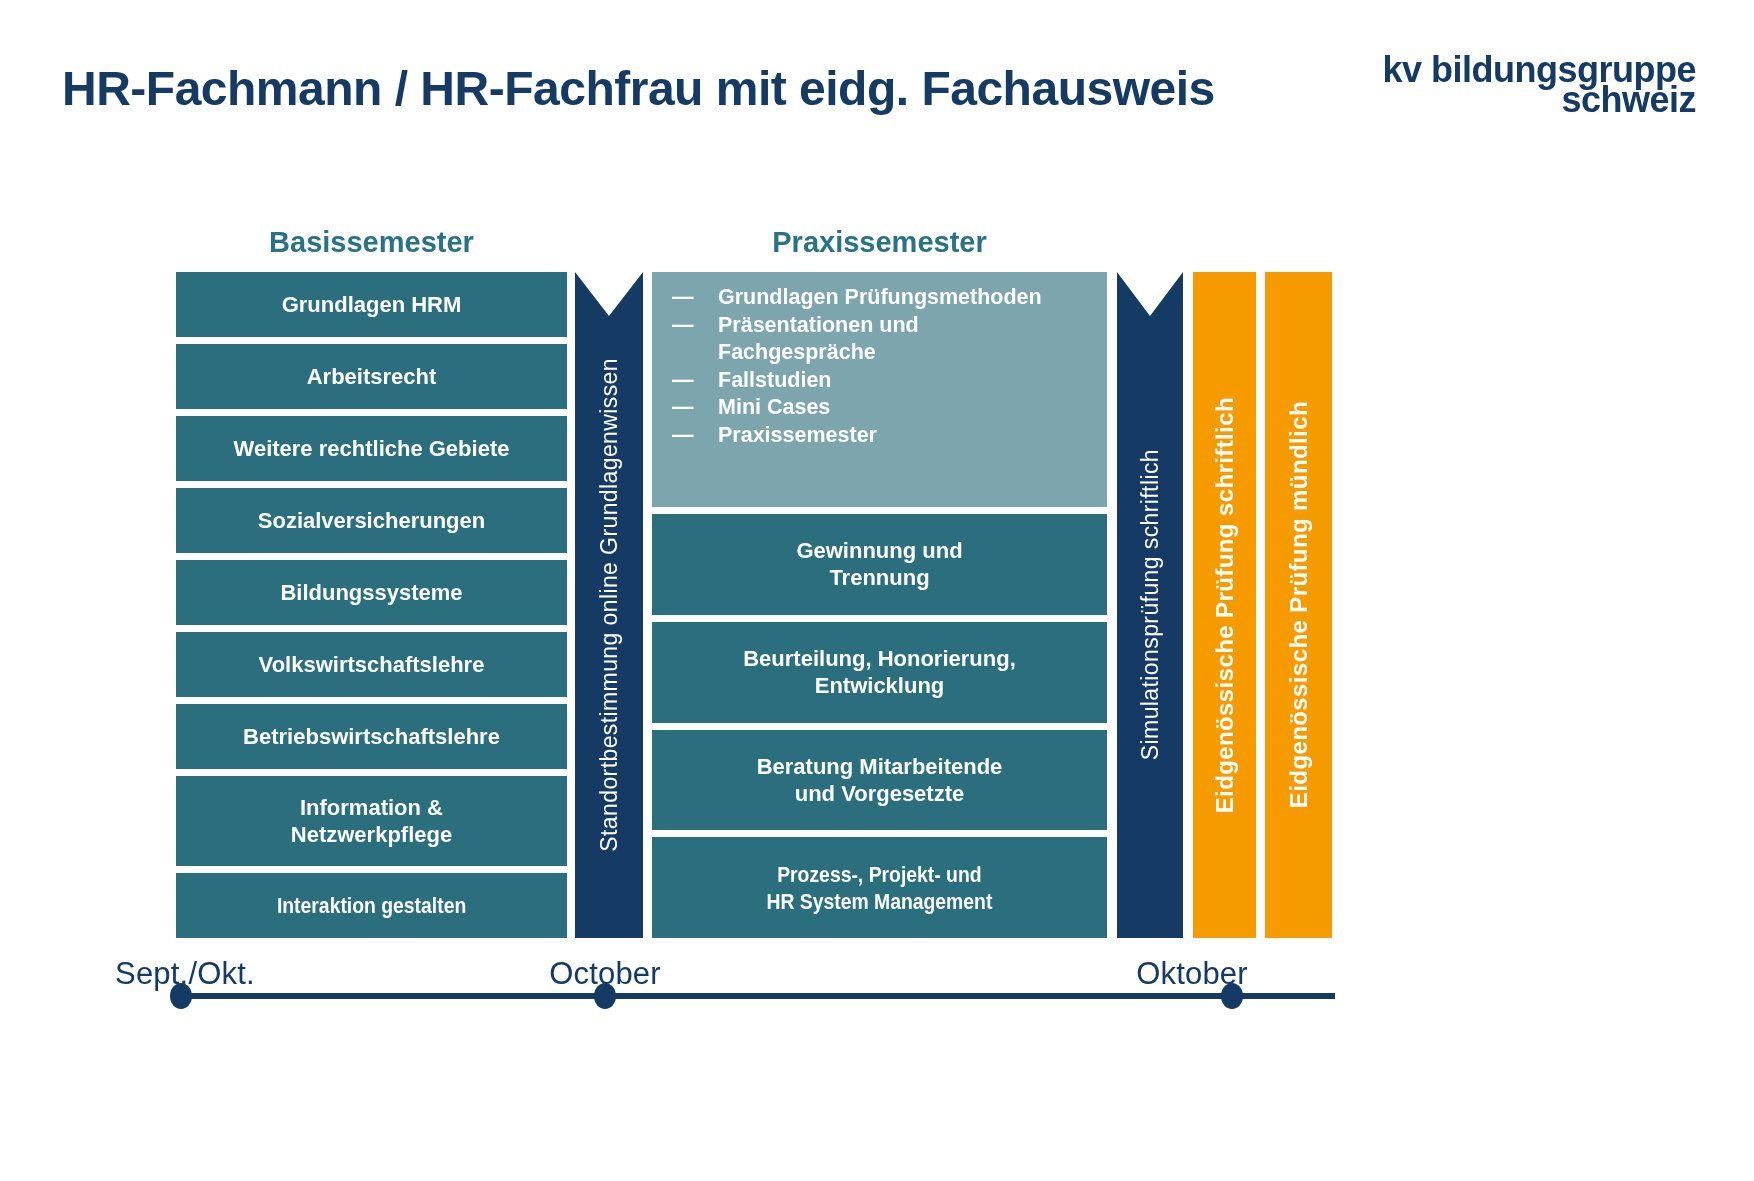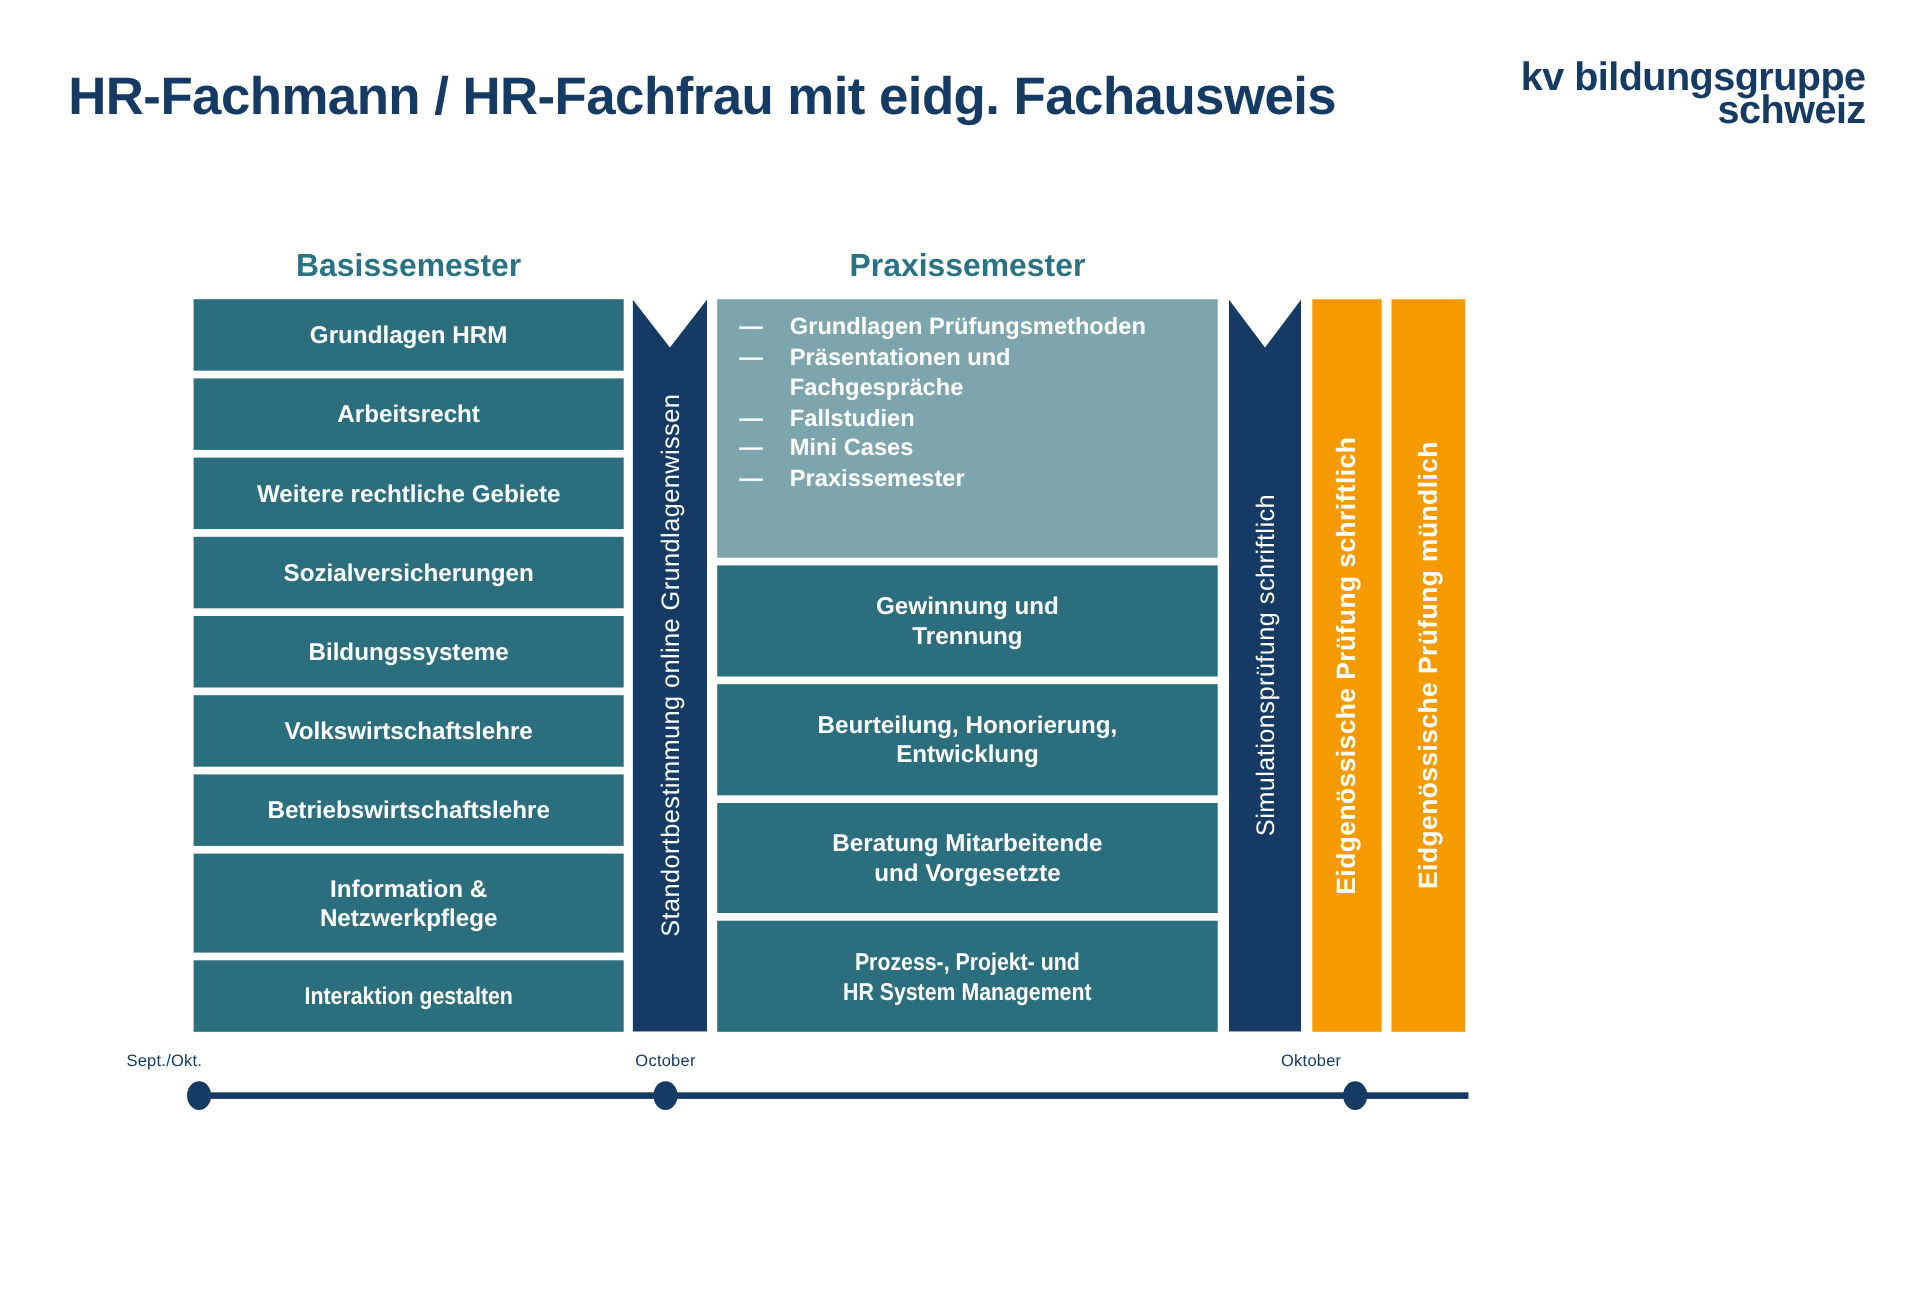--- a/index.html
+++ b/index.html
@@ -46,21 +46,21 @@
   .vbar.orange .vtext{font-weight:700;font-size:24px;}
   .bar1{left:575px;width:68px;}
   .bar2{left:1117px;width:66px;}
   .bar3{left:1193px;width:63px;}
   .bar4{left:1265px;width:67px;}
 
   
   .tl-line{position:absolute;left:181px;top:993px;width:1154px;height:6px;background:var(--navy);}
   .tl-dot{position:absolute;top:983px;width:22px;height:26px;border-radius:50%;background:var(--navy);}
   .dot1{left:170px;} .dot2{left:594px;} .dot3{left:1221px;}
-  .tl-label{position:absolute;top:956px;font-size:15px;color:var(--navy);letter-spacing:0.2px;}
+  .tl-label{position:absolute;top:956px;font-size:31px;color:var(--navy);letter-spacing:0.2px;}
   .lbl1{left:115px;}
   .lbl2{left:540px;width:130px;text-align:center;}
   .lbl3{left:1112px;width:160px;text-align:center;}
 </style>
 </head>
 <body>
 
 <div class="page">
 
   <div class="title">

